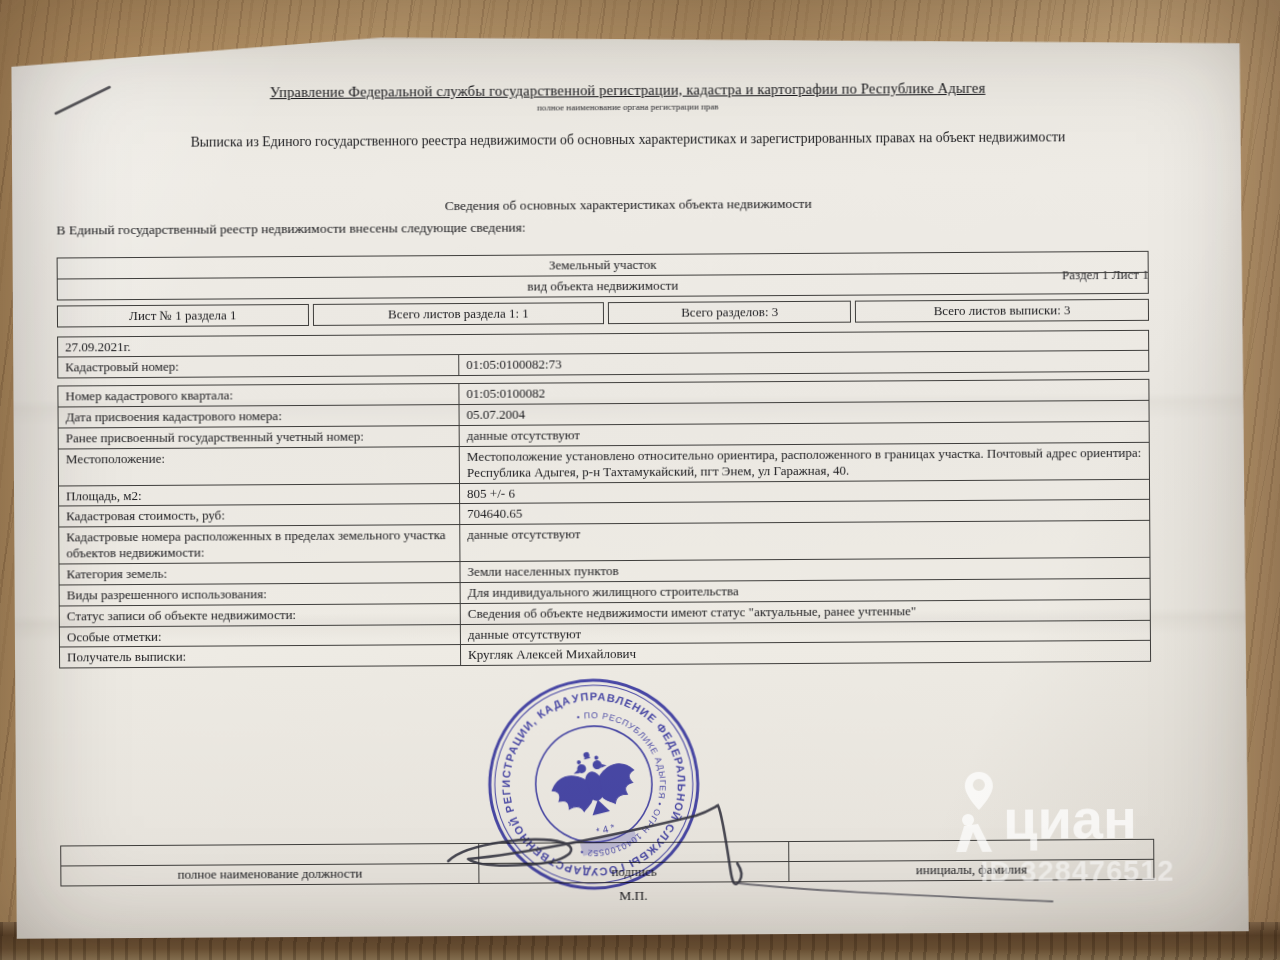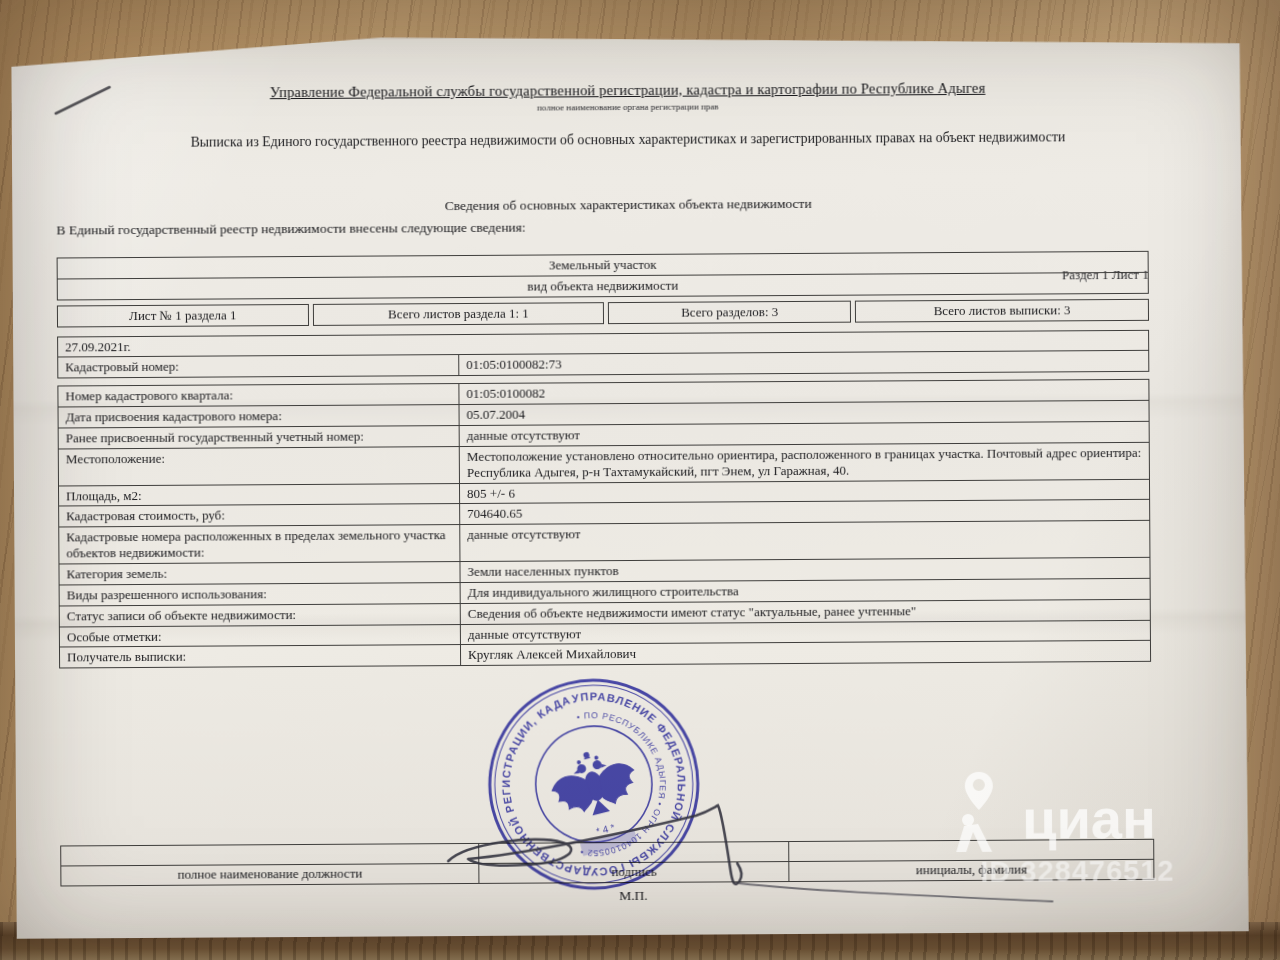--- a/index.html
+++ b/index.html
@@ -85,21 +85,21 @@
   
   .stamp{position:absolute;left:462px;top:632px;width:232px;height:232px;
     transform:rotate(-14deg);opacity:0.92;mix-blend-mode:multiply;}
 
   
   .signature{position:absolute;left:380px;top:728px;width:690px;height:170px;pointer-events:none;}
 
   
   .watermark{position:absolute;left:938px;top:736px;width:260px;height:140px;
     pointer-events:none;z-index:30;}
-  .wm-brand{position:absolute;left:68px;top:22px;
+  .wm-brand{position:absolute;left:49px;top:22px;
     font-family:"Liberation Sans", sans-serif;font-weight:bold;
     font-size:56px;line-height:1;color:rgba(255,255,255,0.72);}
   .wm-id{position:absolute;left:26px;top:86px;
     font-family:"Liberation Sans", sans-serif;font-weight:bold;
     font-size:29px;letter-spacing:1px;color:rgba(255,255,255,0.55);}
   .wm-icon{position:absolute;left:0;top:0;}
 </style>
 </head>
 <body>
 

